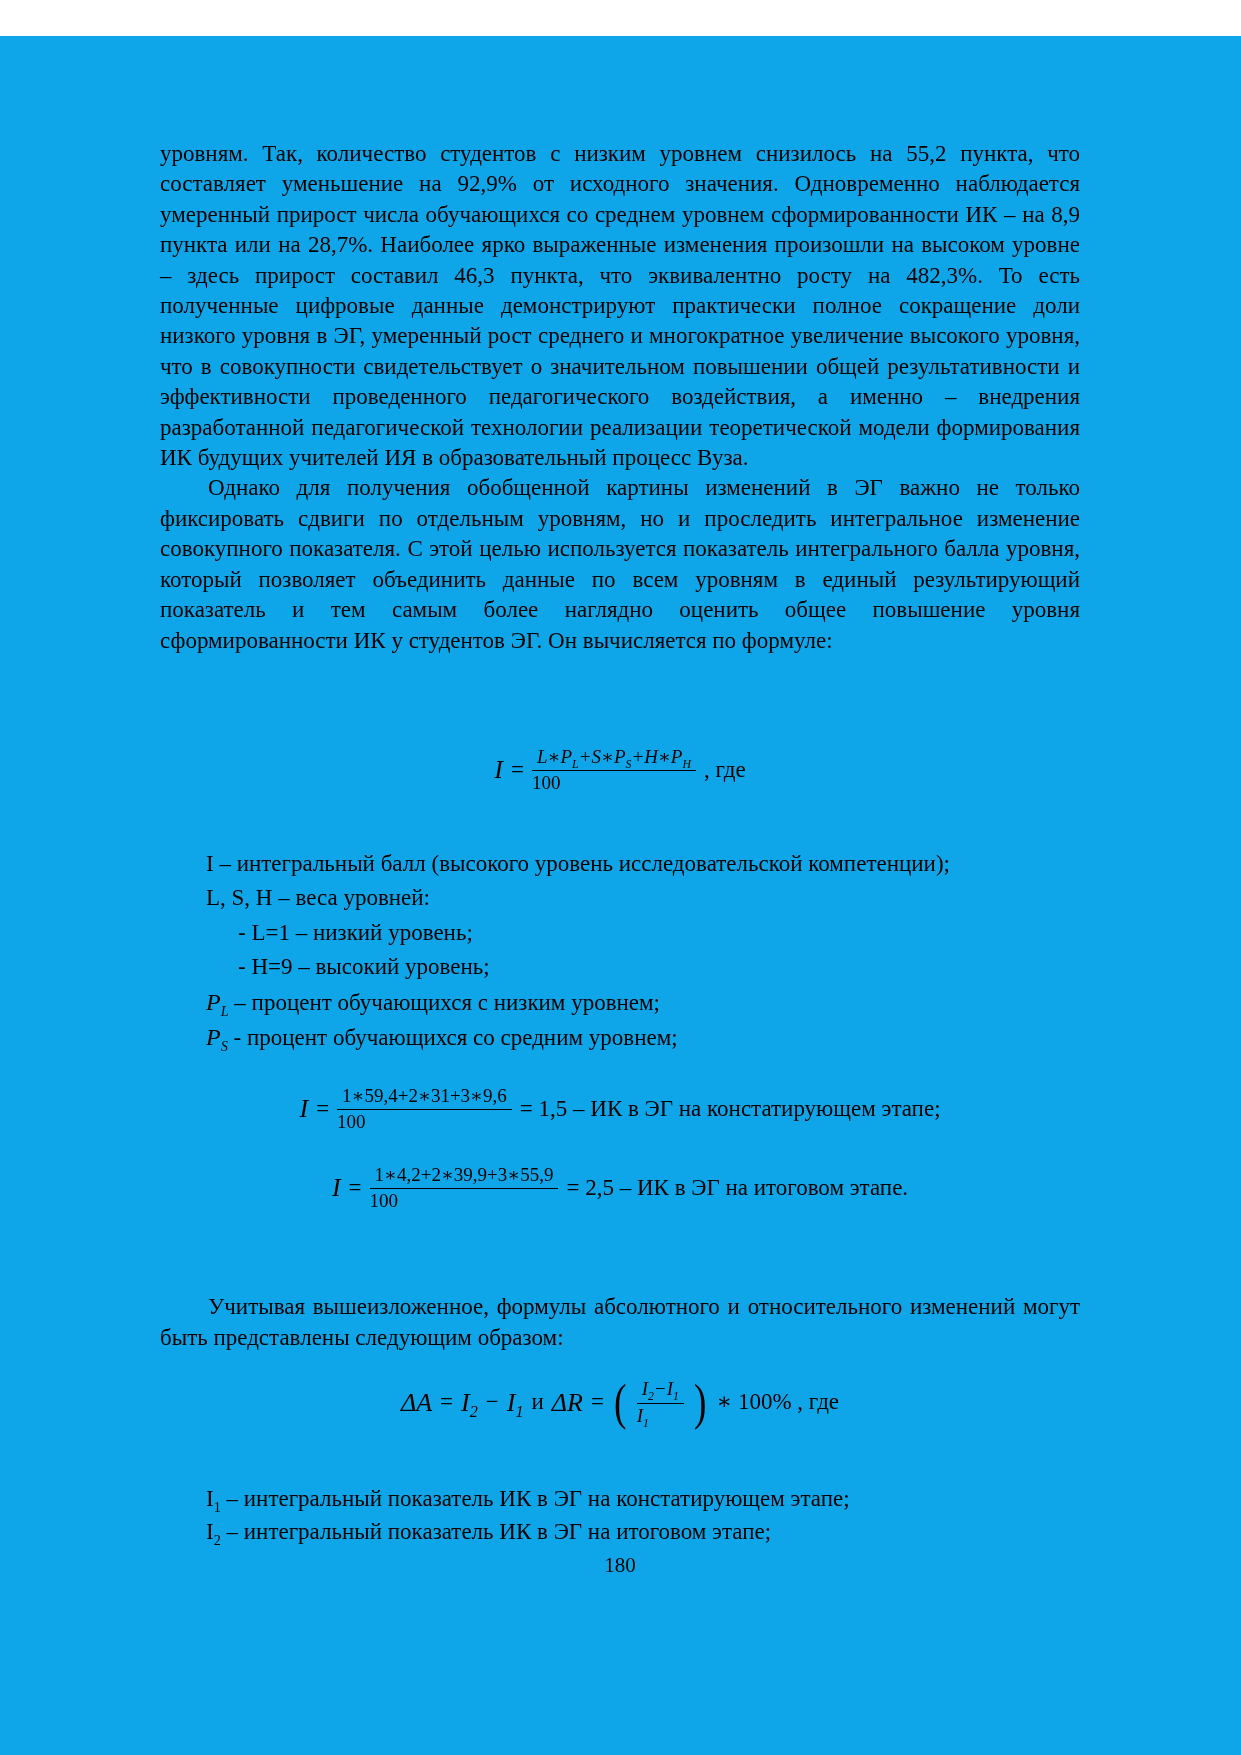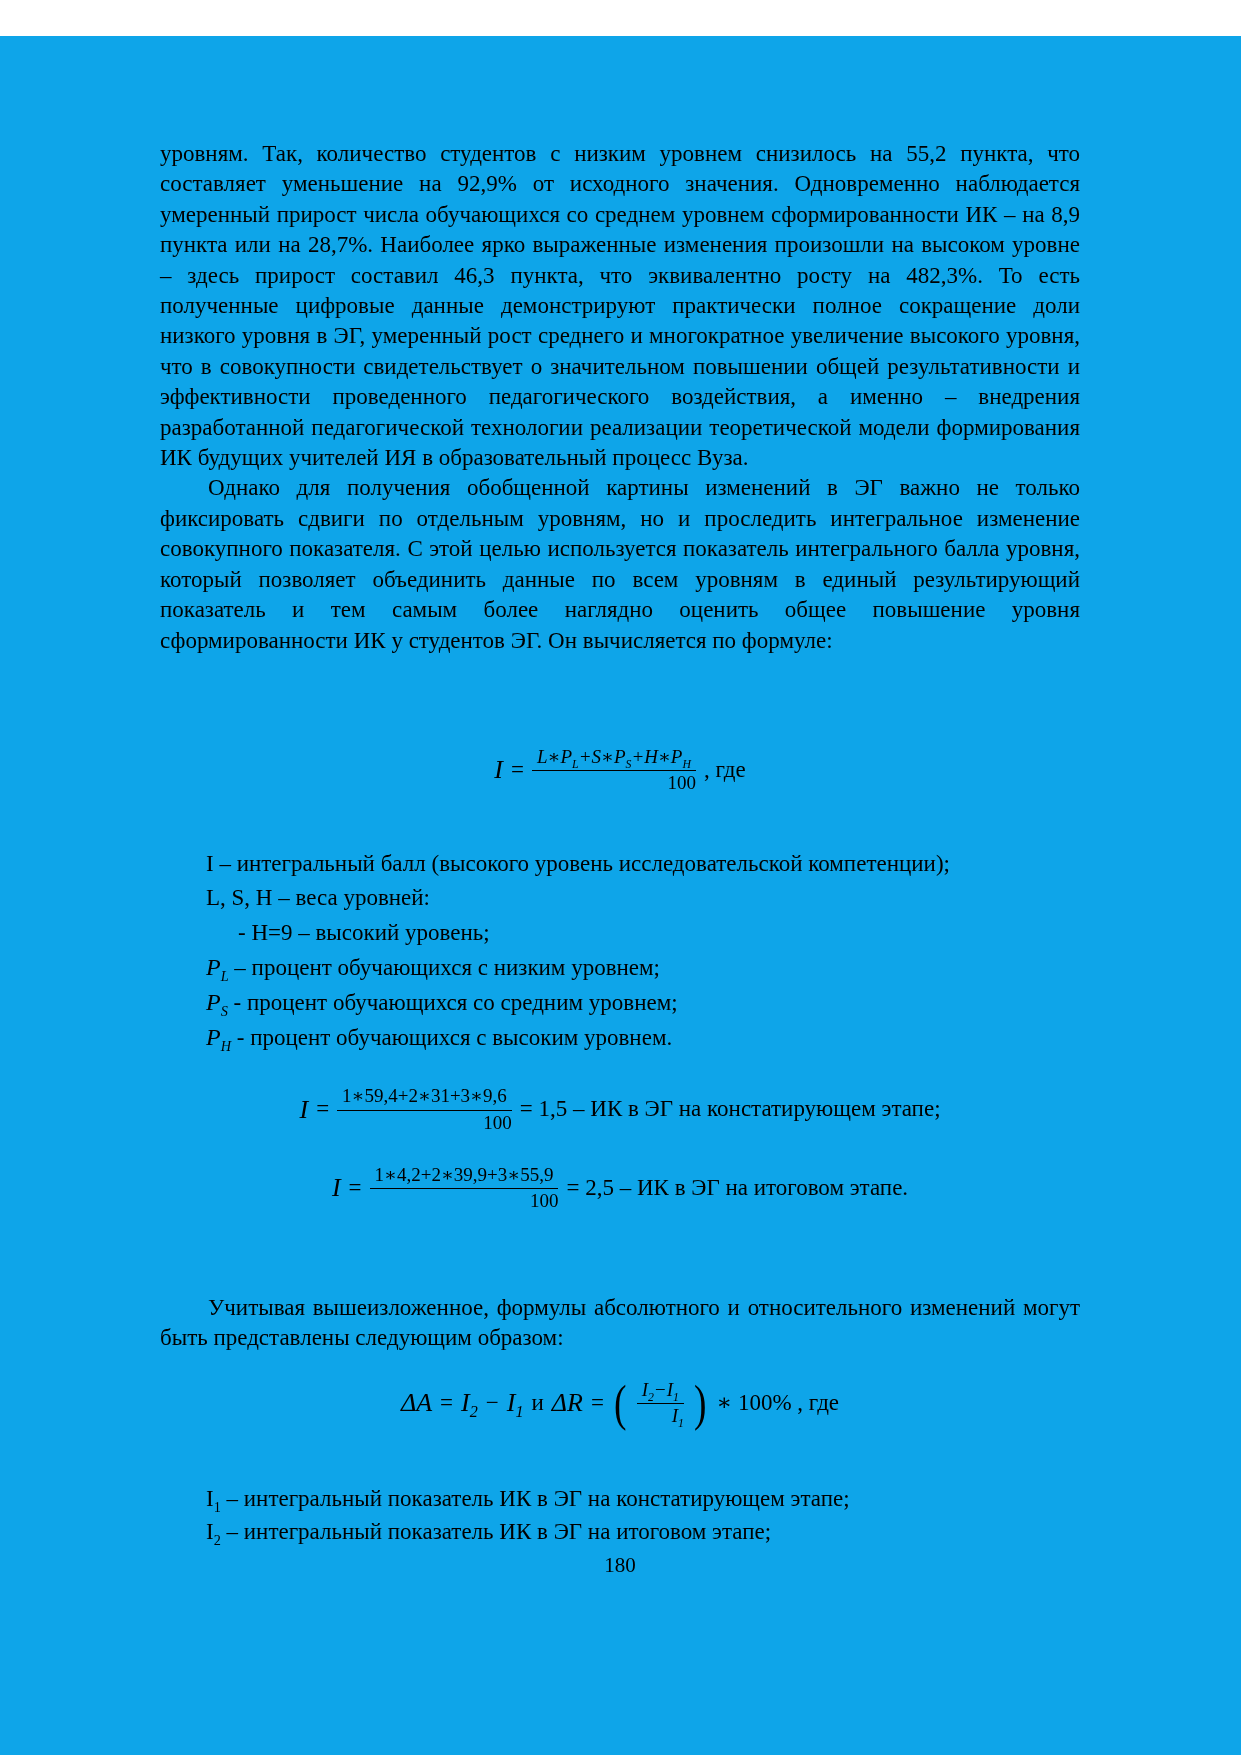--- a/index.html
+++ b/index.html
@@ -31,21 +31,21 @@
     font-style: italic;
     font-size: 26px;
     line-height: 1.15;
   }
   .formula .ftext { font-style: normal; font-size: 23px; }
   .mvar { font-style: italic; }
   sub { font-size: 0.62em; line-height: 0; font-style: italic; }
   .frac {
     display: inline-block;
     vertical-align: middle;
-    text-align: right;
+    text-align: left;
     font-size: 19px;
     line-height: 1.18;
   }
   .frac .num {
     display: block;
     border-bottom: 1.6px solid #000;
     padding: 0 5px 2px 5px;
   }
   .frac .den { display: block; padding-top: 1px; font-style: normal; }
   .f1 { margin: 90px 0 52px 0; }
@@ -91,24 +91,24 @@
     <span class="ftext">=</span>
     <span class="frac">
         <span class="num"><span class="mvar">L∗P</span><sub>L</sub><span class="mvar">+S∗P</span><sub>S</sub><span class="mvar">+H∗P</span><sub>H</sub></span>
         <span class="den">100</span>
       </span>
     <span class="ftext">, где</span>
   </div>
 
   <div class="def">I – интегральный балл (высокого уровень исследовательской компетенции);</div>
   <div class="def">L, S, H – веса уровней:</div>
+  <div class="def-sub">- L=1 – низкий уровень;</div>
   <div class="def-sub">- H=9 – высокий уровень;</div>
   <div class="pdef"><span class="mvar">P</span><sub>L</sub><span> – процент обучающихся с низким уровнем;</span></div>
   <div class="pdef"><span class="mvar">P</span><sub>S</sub><span> - процент обучающихся со средним уровнем;</span></div>
-  <div class="pdef"><span class="mvar">P</span><sub>H</sub><span> - процент обучающихся с высоким уровнем.</span></div>
 
   <div class="formula f2">
     <span class="mvar">I</span>
     <span class="ftext">=</span>
     <span class="frac">
         <span class="num" style="font-style:normal">1∗59,4+2∗31+3∗9,6</span>
         <span class="den">100</span>
       </span>
     <span class="ftext">= 1,5 – ИК в ЭГ на констатирующем этапе;</span>
   </div>

